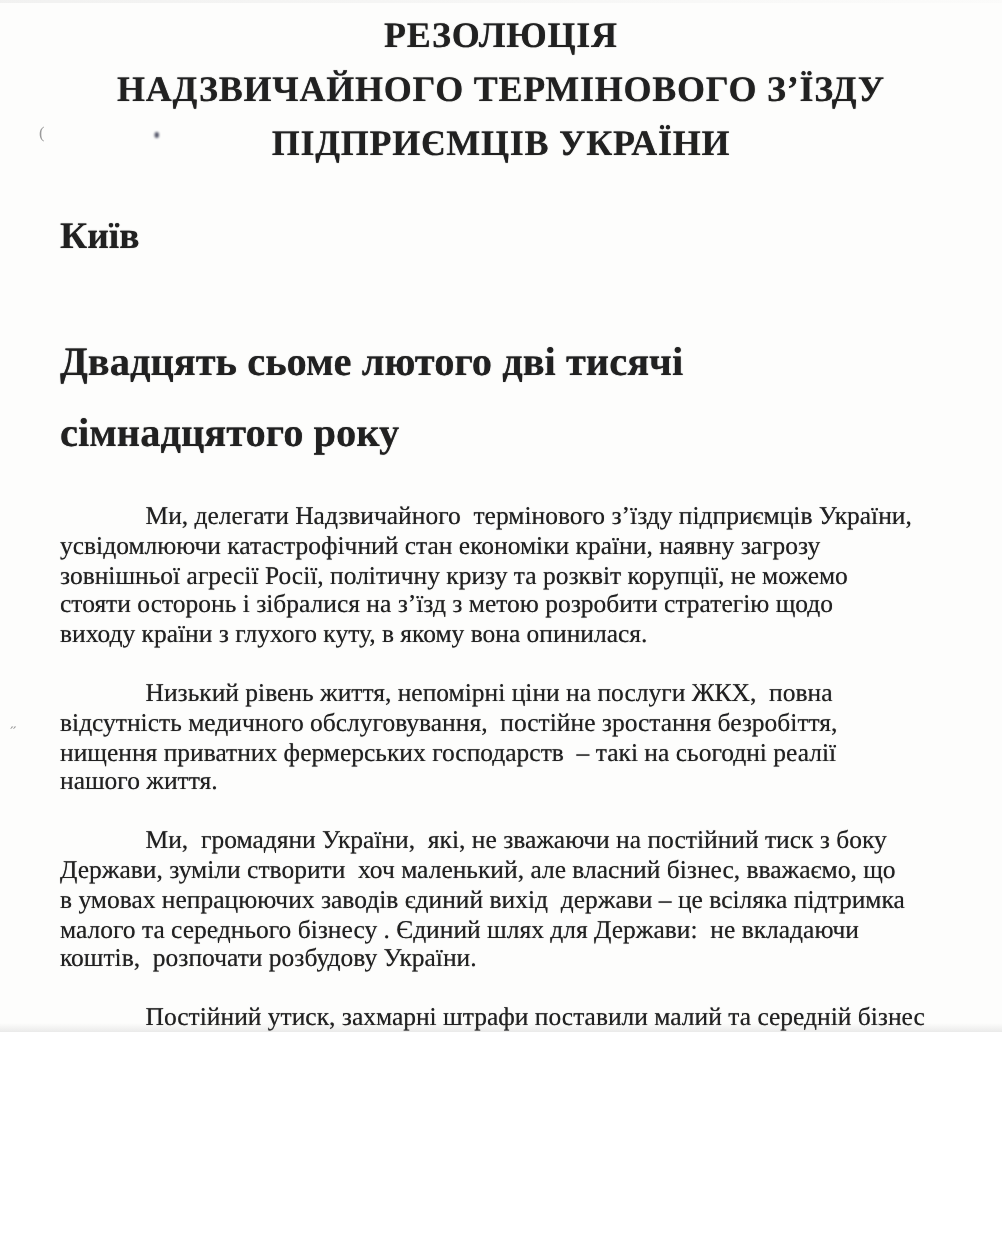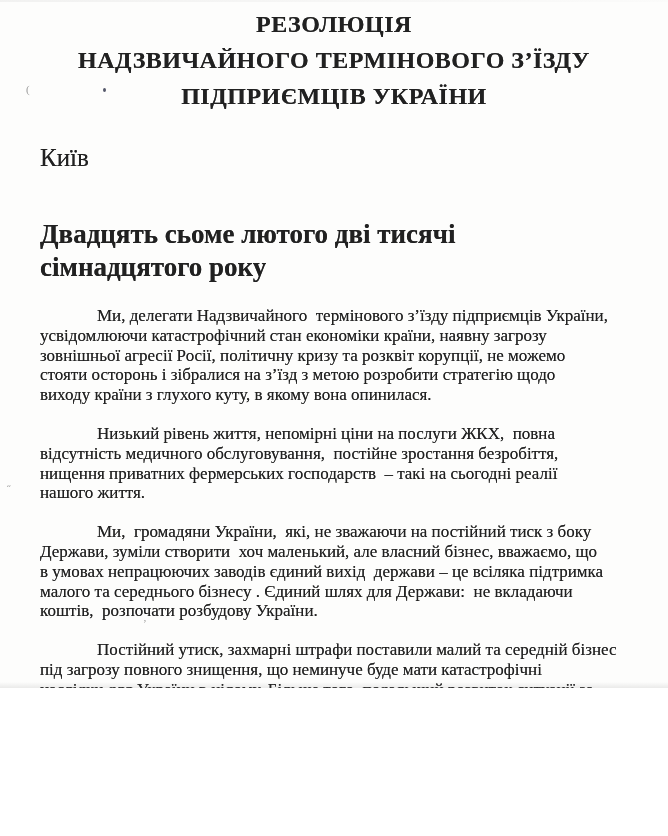--- a/index.html
+++ b/index.html
@@ -23,29 +23,29 @@
   .title-line {
     font-size: 24px;
     font-weight: bold;
     line-height: 36px;
     letter-spacing: 0.5px;
     text-shadow: 0 0 0.6px rgba(20,20,20,0.7);
   }
   .place-heading {
     margin: 30px 0 0 40px;
     font-size: 25px;
-    font-weight: normal;
+    font-weight: bold;
     line-height: 28px;
     text-shadow: 0 0 0.6px rgba(20,20,20,0.7);
   }
   .date-heading {
     margin: 46px 0 0 40px;
     font-size: 27px;
     font-weight: bold;
-    line-height: 33px;
+    line-height: 47px;
     white-space: pre;
     text-shadow: 0 0 0.6px rgba(20,20,20,0.7);
   }
   .body-text {
     margin-top: 22px;
   }
   .para {
     margin: 0 20px 19px 40px;
     font-size: 17px;
     line-height: 19.8px;

